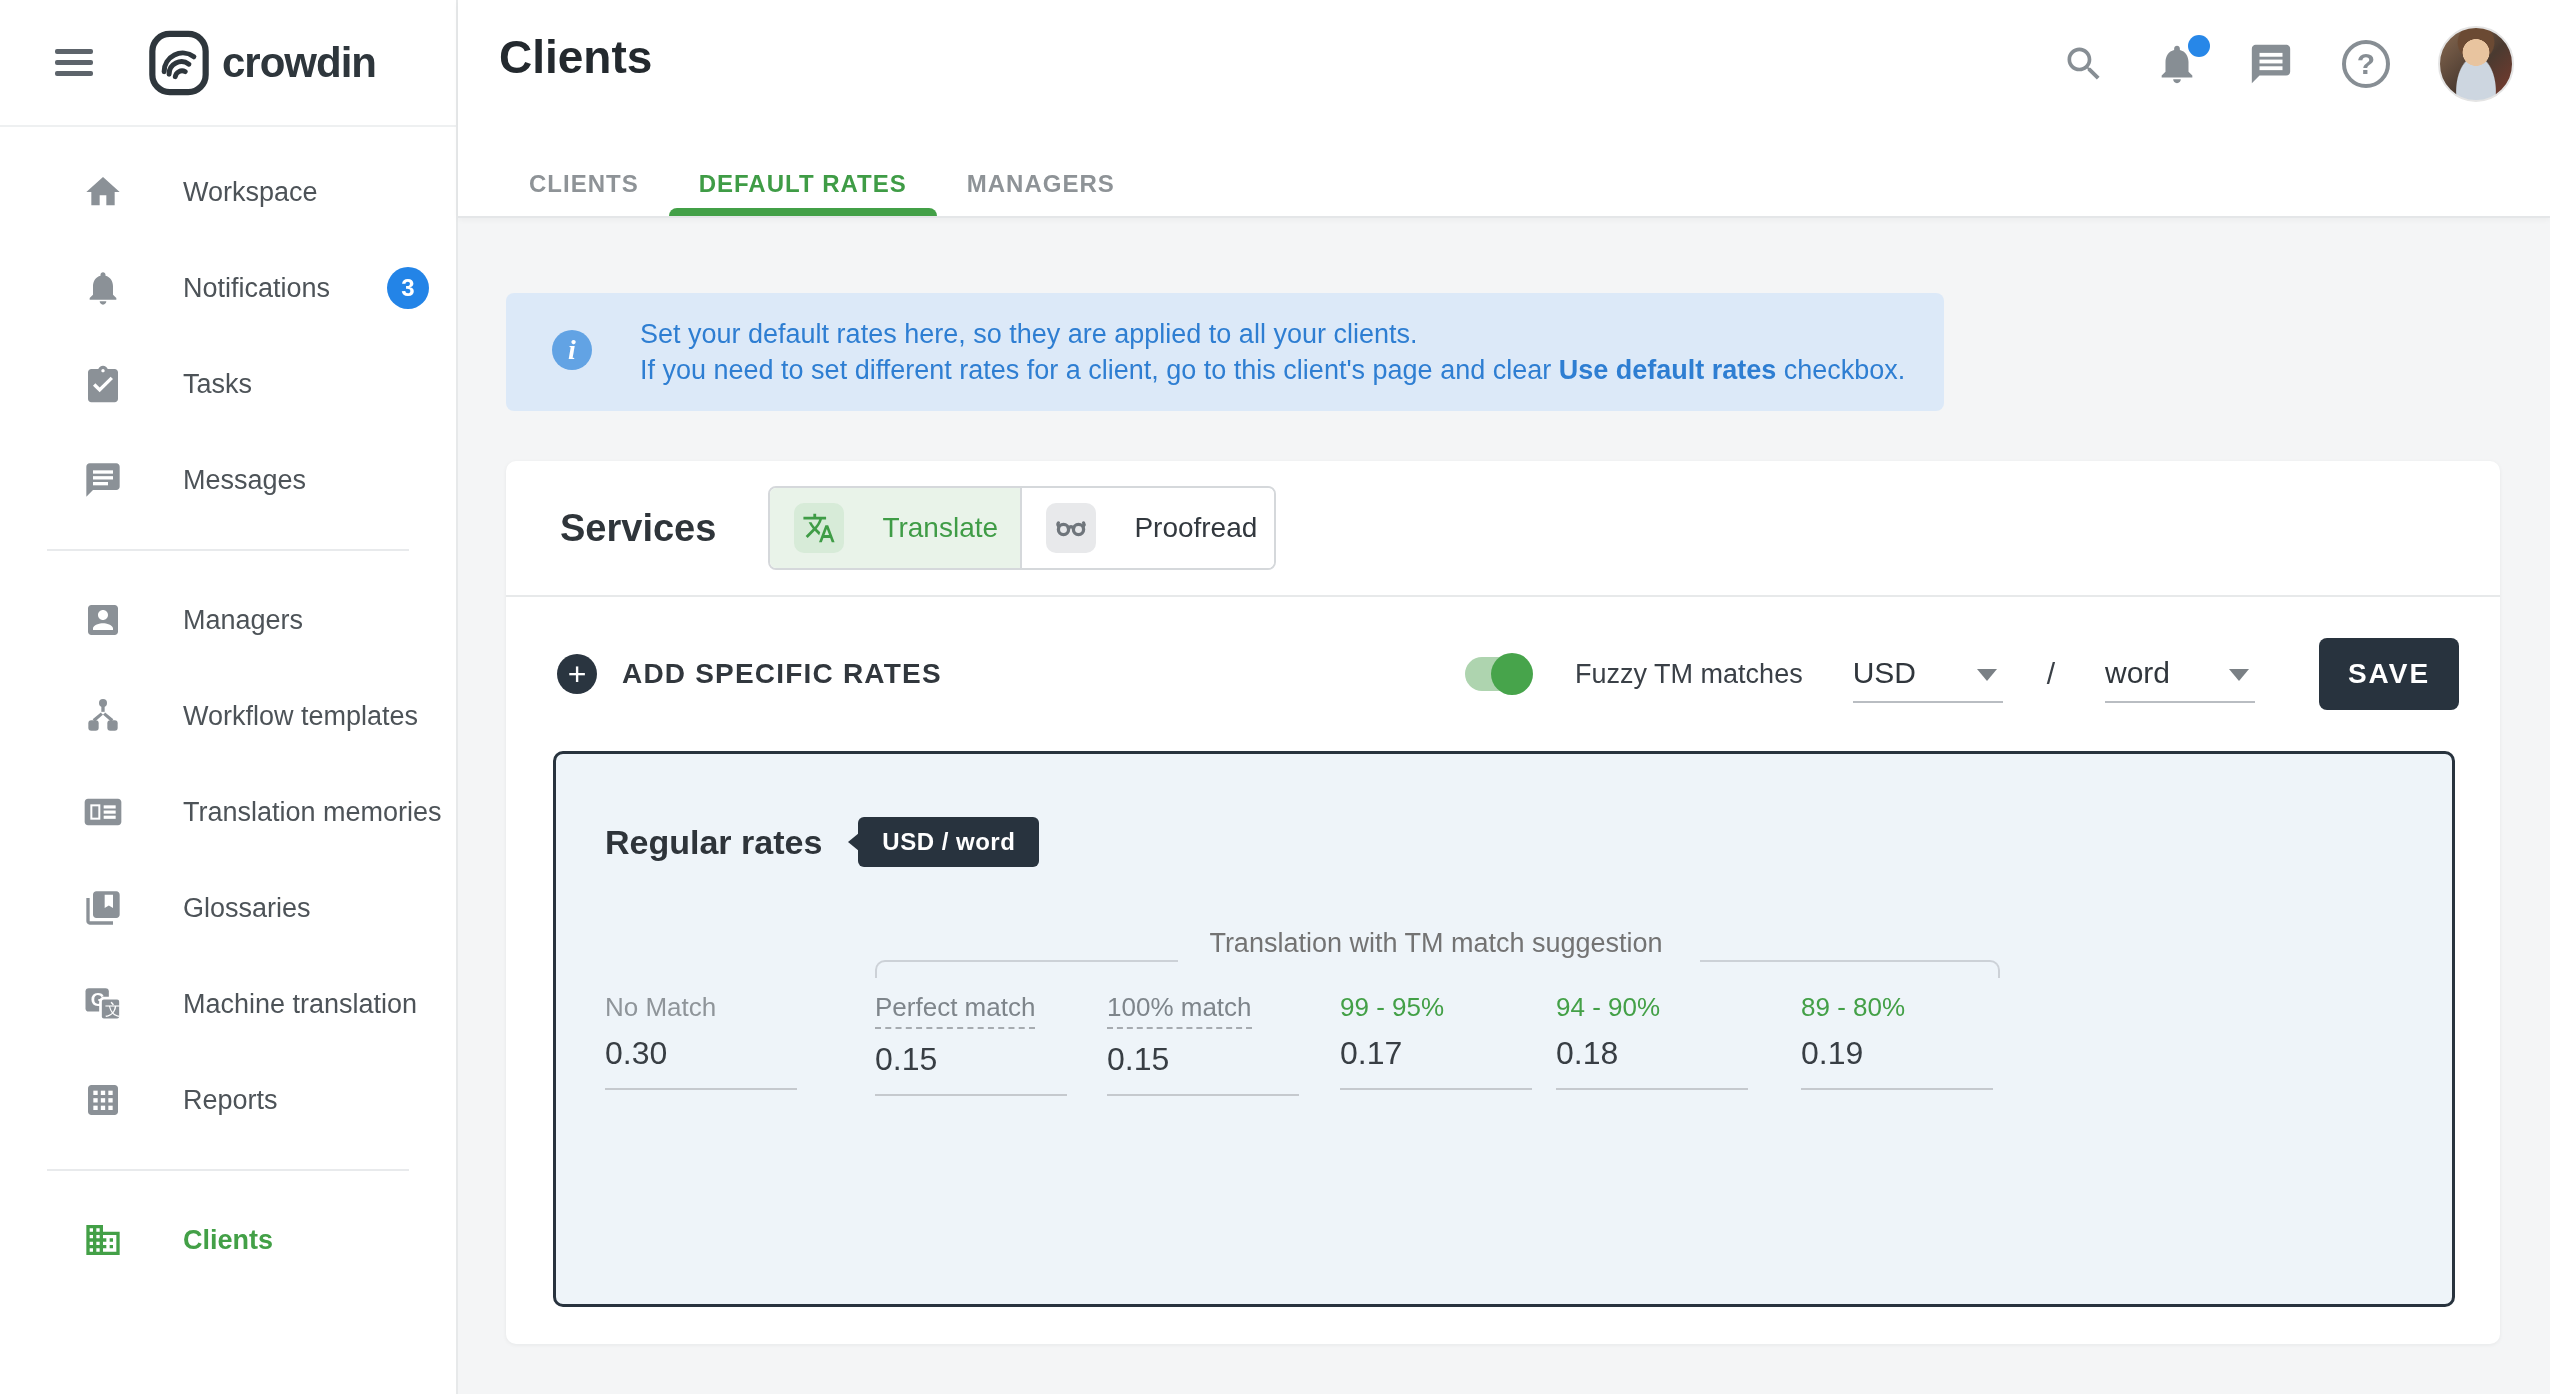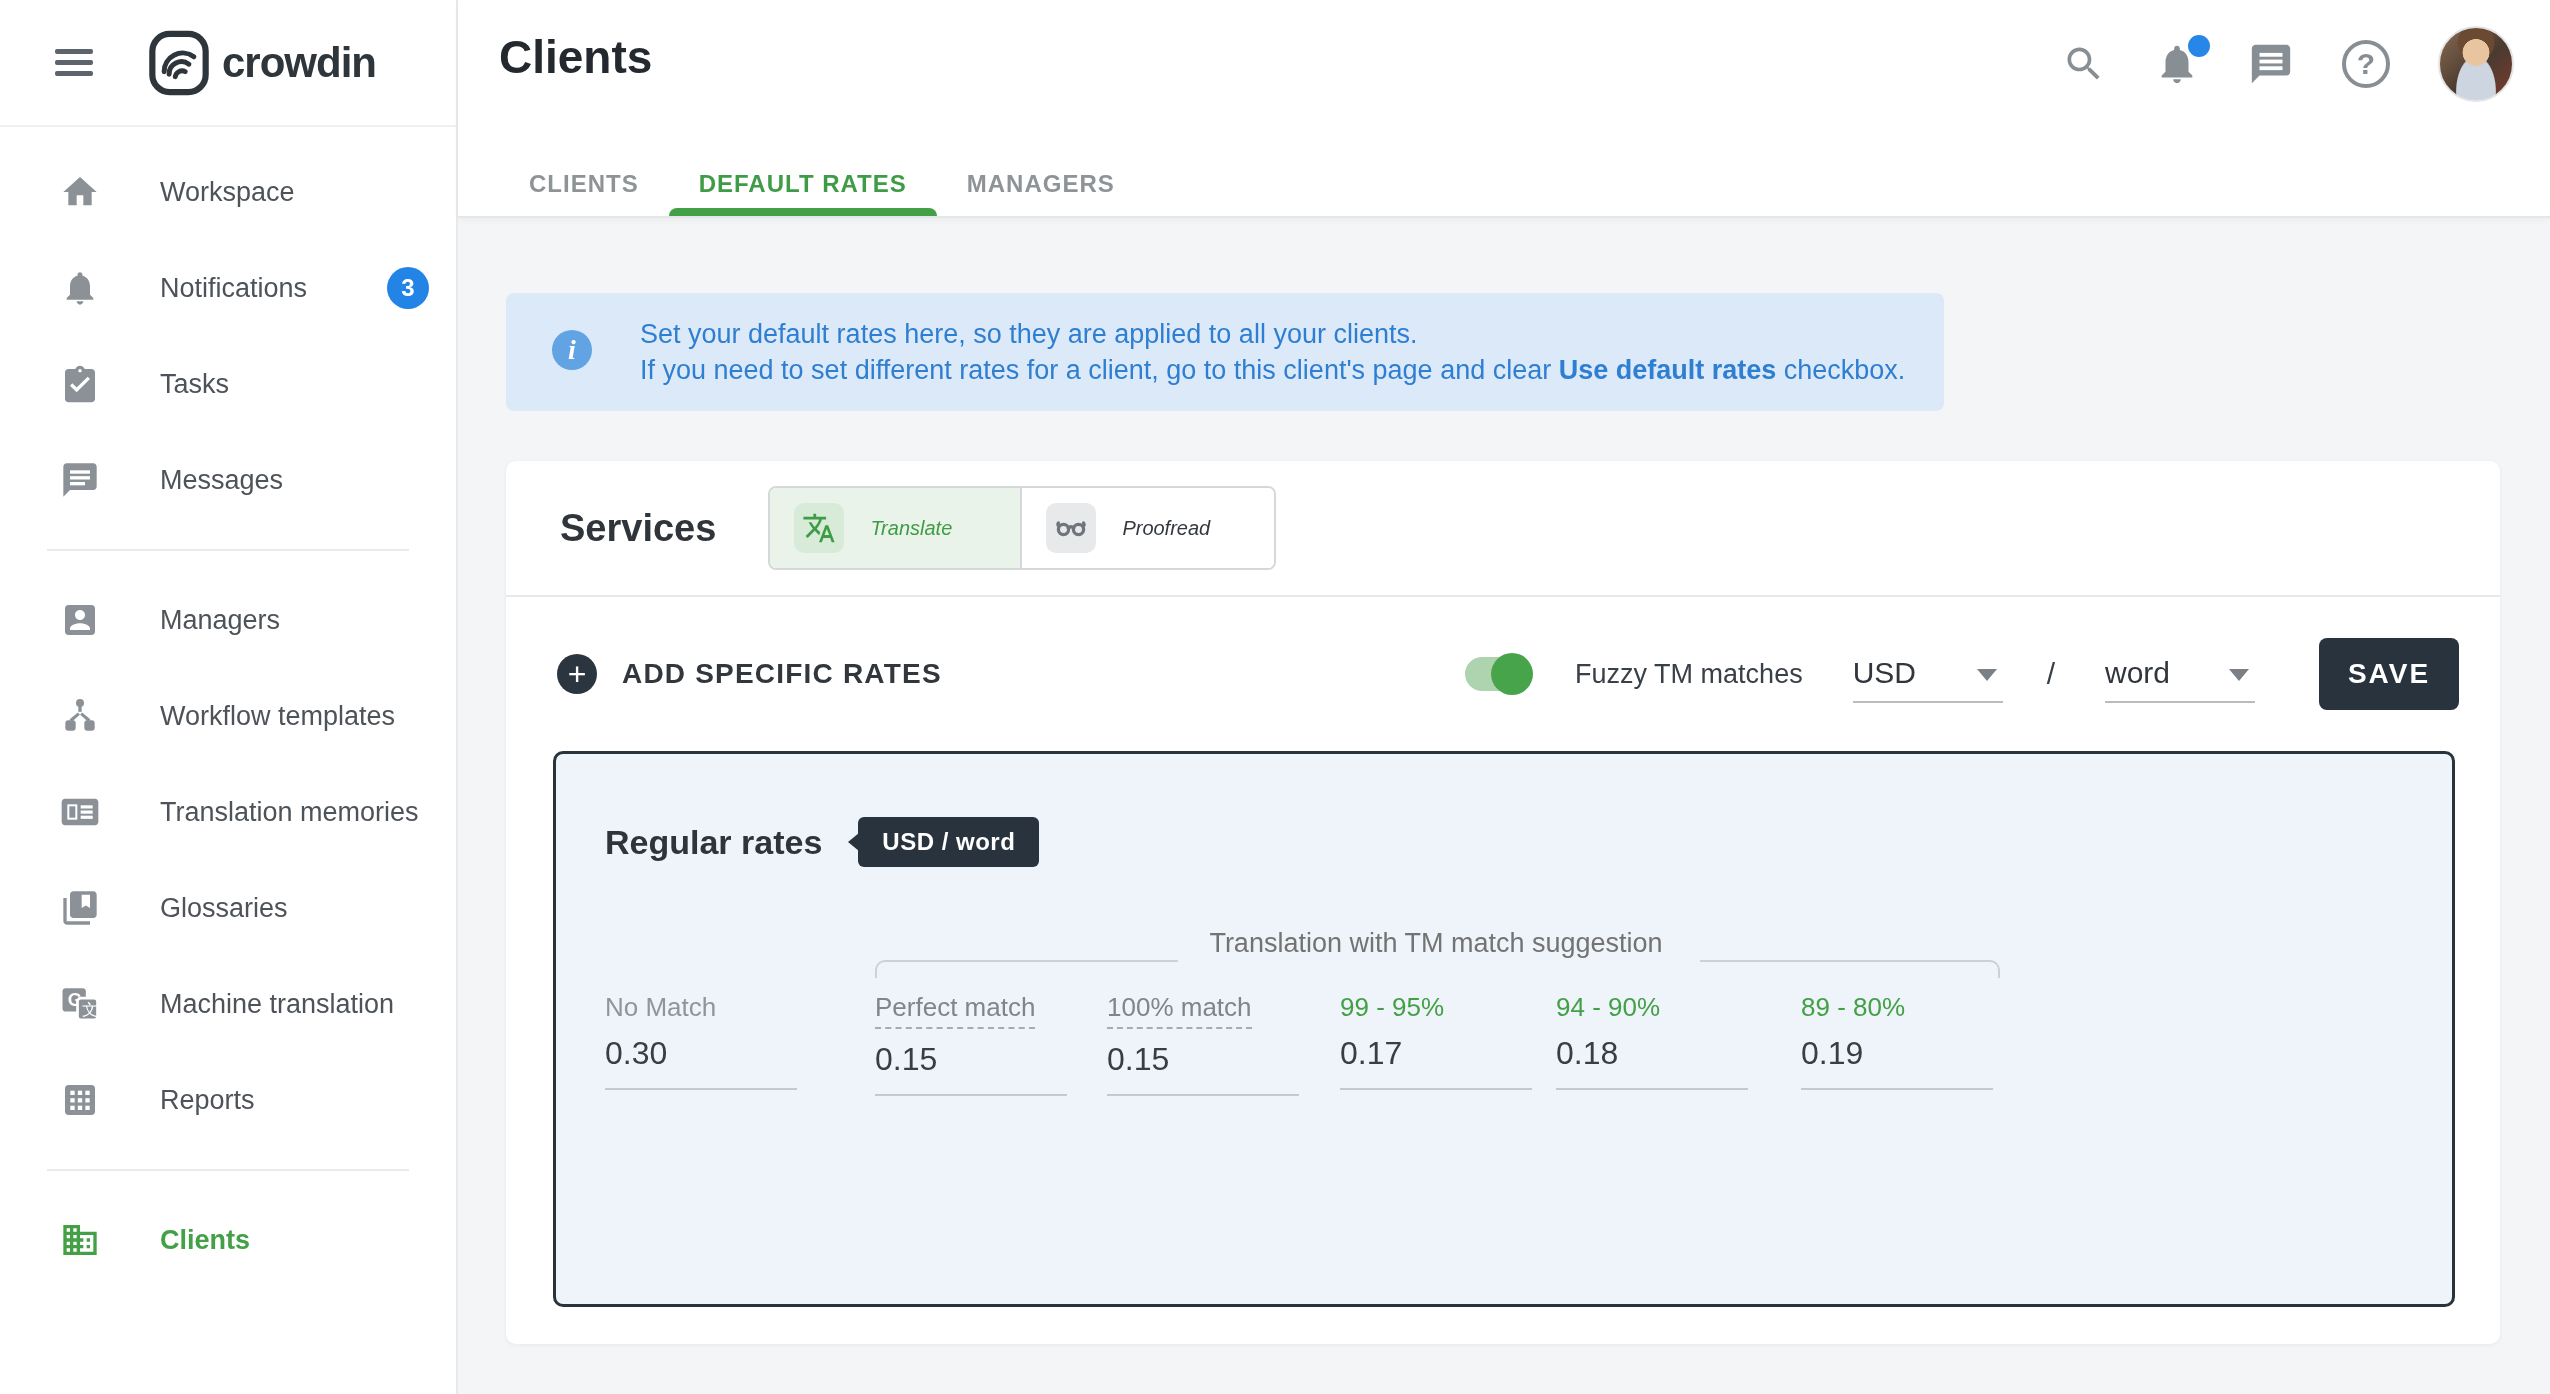--- a/index.html
+++ b/index.html
@@ -10,21 +10,21 @@
   
   .sidebar { width:458px; height:100%; background:#fff; border-right:2px solid #e7e9ea; flex:0 0 458px; }
   .sb-header { height:127px; border-bottom:2px solid #eef0f1; display:flex; align-items:center; padding-left:55px; }
   .hamburger { width:38px; cursor:pointer; }
   .hamburger span { display:block; width:38px; height:5px; background:#5d646b; border-radius:2px; margin:6px 0; }
   .logo { display:flex; align-items:center; margin-left:55px; }
   .logo svg { display:block; }
   .logo-text { font-size:42px; font-weight:bold; color:#2e363c; letter-spacing:-1px; margin-left:12px; }
 
   .nav { padding-top:17px; }
-  .nav-item { height:96px; display:flex; align-items:center; padding-left:60px; position:relative; cursor:pointer; }
+  .nav-item { height:96px; display:flex; align-items:center; padding-left:60px; position:relative; cursor:pointer;margin-left:23px; }
   .nav-item svg { width:40px; height:40px; flex:0 0 40px; }
   .nav-item .lbl { margin-left:60px; font-size:27px; color:#4d5358; }
   .nav-item.active .lbl { color:#43a047; font-weight:bold; }
   .nav-badge { position:absolute; right:27px; top:50%; transform:translateY(-50%);
     width:42px; height:42px; border-radius:50%; background:#2384e7; color:#fff;
     font-size:24px; font-weight:bold; display:flex; align-items:center; justify-content:center; }
   .sb-divider { height:2px; background:#e8eaec; margin:21px 47px 21px 47px; }
   .icon-gray { fill:#8b9197; }
   .icon-green { fill:#43a047; }
 
@@ -68,21 +68,21 @@
   .card { width:1994px; height:883px; background:#fff; border-radius:10px; margin-top:50px;
     box-shadow:0 1px 4px rgba(25,30,35,.06); }
   .services-row { height:134px; display:flex; align-items:center; padding-left:54px; }
   .services-title { font-size:38px; font-weight:bold; color:#2f353a; }
   .segmented { margin-left:52px; display:flex; border:2px solid #d5d8db; border-radius:8px; overflow:hidden; height:84px; }
   .segment { width:252px; display:flex; align-items:center; padding-left:24px; background:#fff; cursor:pointer; }
   .segment.active { background:#e9f3e9; border-right:2px solid #d5d8db; }
   .seg-icon { width:50px; height:50px; border-radius:10px; display:flex; align-items:center; justify-content:center; }
   .seg-icon.green { background:#d7ebd8; }
   .seg-icon.gray { background:#e8e9eb; }
-  .seg-label { margin-left:26px; font-size:20px; color:#32383e;font-style:italic; }
+  .seg-label { margin-left:38px; font-size:28px; color:#32383e; }
   .segment.active .seg-label { color:#3f9c46; }
 
   .card-divider { height:2px; background:#e7e9ea; }
 
   
   .toolbar { height:154px; display:flex; align-items:center; padding:0 41px 0 51px; }
   .add-rates { display:flex; align-items:center; cursor:pointer; }
   .plus-circle { width:40px; height:40px; border-radius:50%; background:#2a3540; color:#fff;
     font-size:32px; line-height:36px; display:flex; align-items:center; justify-content:center; }
   .add-label { margin-left:25px; font-size:28px; font-weight:bold; letter-spacing:1.2px; color:#31373d; }

